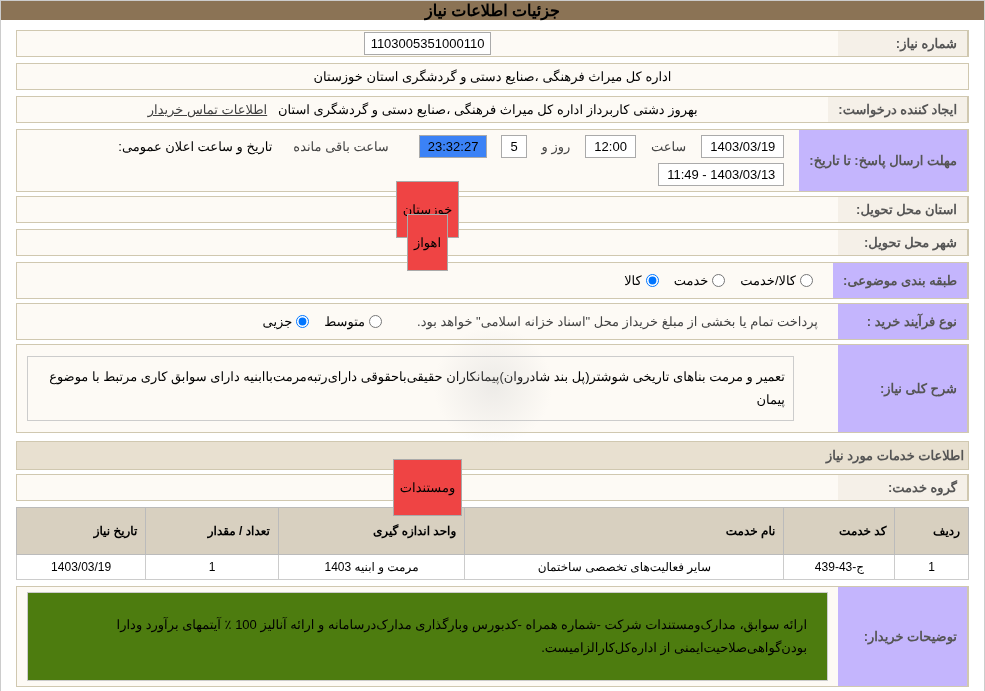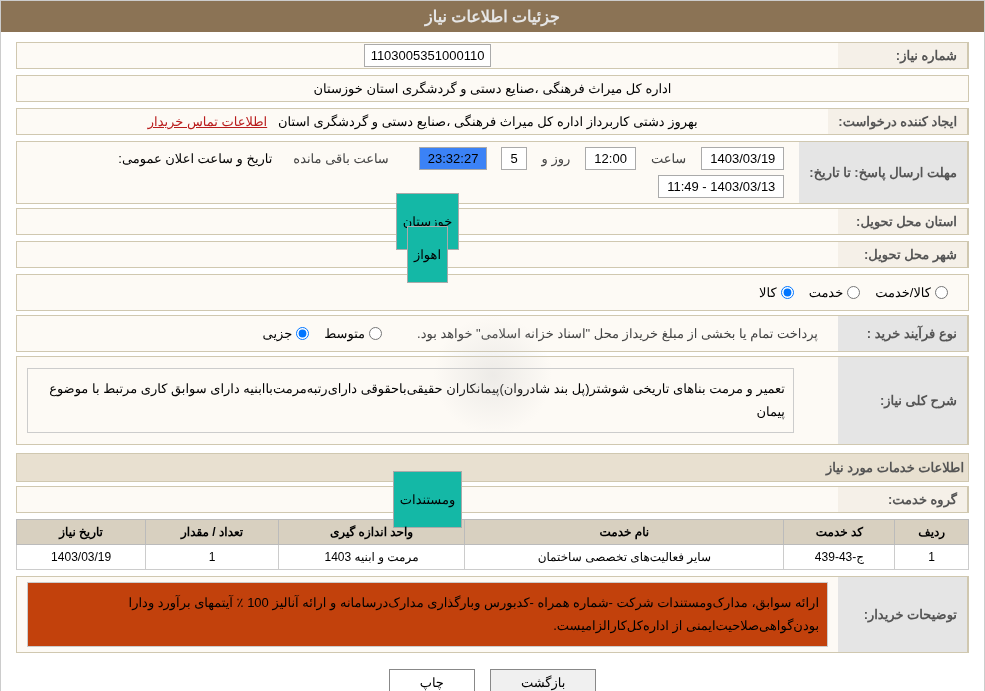--- a/index.html
+++ b/index.html
@@ -10,23 +10,23 @@
       direction: rtl;
     }
     .page-wrapper {
       max-width: 985px;
       margin: 0 auto;
       background: #fff;
       border: 1px solid #ccc;
     }
     .page-header {
       background: #8b7355;
-      color: #e5e5e5;
+      color: #000000;
       text-align: center;
-      padding: 6px;
+      padding: 0;
       font-size: 16px;
       font-weight: bold;
     }
     .content {
       padding: 10px 15px;
     }
     .info-row {
       display: flex;
       align-items: center;
       margin-bottom: 6px;
@@ -106,34 +106,34 @@
     }
     .services-table {
       width: 100%;
       border-collapse: collapse;
       margin: 6px 0;
       font-size: 12px;
     }
     .services-table th {
       background: #d8d0c0;
       border: 1px solid #bbb;
-      padding: 5px 8px;
-      text-align: center;
+      padding: 16px 8px;
+      text-align: right;
       font-weight: bold;
     }
     .services-table td {
       border: 1px solid #ccc;
       padding: 5px 8px;
       text-align: center;
       background: #fff;
     }
     .buyer-notes {
       border: 1px solid #ccc;
-      background: #c2410c;
-      padding: 8px;
+      background: #4d7c0f;
+      padding: 20px;
       min-height: 60px;
       line-height: 1.8;
     }
     .bottom-buttons {
       display: flex;
       justify-content: center;
       gap: 15px;
       padding: 12px;
     }
     .btn {
@@ -146,21 +146,21 @@
     }
     .btn-print {
       background: #fff;
       border: 1px solid #888;
     }
     .btn-back {
       background: #f0f0f0;
       border: 1px solid #888;
     }
     .contact-link {
-      color: #b91c1c;
+      color: #404040;
       text-decoration: underline;
       cursor: pointer;
     }
     .watermark-area {
       position: relative;
     }
     .watermark-area::after {
       content: '';
       position: absolute;
       top: 50%;
@@ -168,38 +168,38 @@
       transform: translate(-50%, -50%);
       width: 120px;
       height: 120px;
       background: radial-gradient(circle, rgba(200,200,200,0.3) 0%, transparent 70%);
       border-radius: 50%;
       pointer-events: none;
     }
     .small-bordered {
       border: 1px solid #aaa;
       padding: 20px 6px;
-      background: #14b8a6;
+      background: #ef4444;
       min-width: 100px;
     }
     .row-wrapper {
       border: 1px solid #d0c8b0;
       background: #fdfaf5;
       margin-bottom: 4px;
       display: flex;
       align-items: center;
     }
     .row-label {
       color: #555;
       padding: 5px 10px;
       white-space: nowrap;
       min-width: 130px;
       text-align: right;
       font-weight: bold;
-      background: #e5e5e5;
+      background: #c4b5fd;
       border-right: 1px solid #d0c8b0;
       align-self: stretch;
       display: flex;
       align-items: center;
     }
     .row-content {
       padding: 5px 10px;
       flex: 1;
     }
   </style>
@@ -258,20 +258,21 @@
     </div>
 
     <div class="info-row">
       <div class="info-label">شهر محل تحویل:</div>
       <div class="info-value">
         <span class="small-bordered">اهواز</span>
       </div>
     </div>
 
     <div class="row-wrapper">
+      <div class="row-label">طبقه بندی موضوعی:</div>
       <div class="row-content">
         <div class="radio-group">
           <div class="radio-item">
             <input type="radio" name="category" style="">
             <span>کالا/خدمت</span>
           </div>
           <div class="radio-item">
             <input type="radio" name="category" style="">
             <span>خدمت</span>
           </div>

